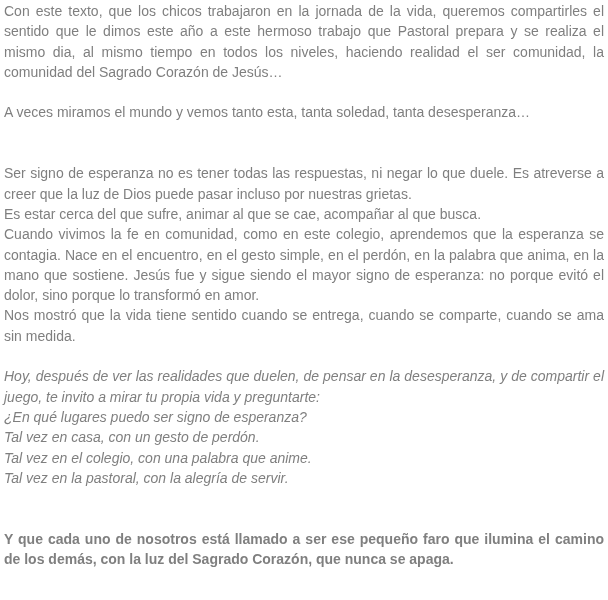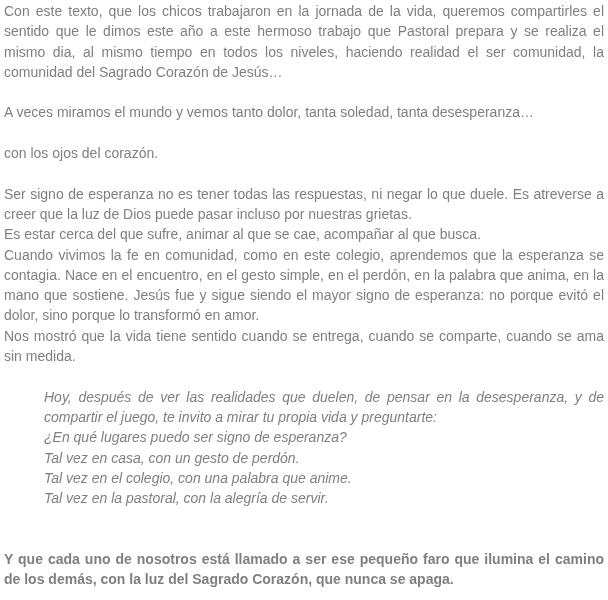--- a/index.html
+++ b/index.html
@@ -18,26 +18,26 @@
     padding: 1px 4px 0 4px;
     font-family: "Liberation Sans", sans-serif;
     font-size: 14px;
     line-height: 20.3px;
     color: #7f7f7f;
     text-align: justify;
   }
   .doc p {
     margin: 0 0 20.3px 0;
   }
-  .doc p.italic { font-style: italic; margin-left: 40px; }
+  .doc p.italic { font-style: italic; }
   .doc p.bold   { font-weight: bold; }
   .doc p:last-child { margin-bottom: 0; }
 </style>
 </head>
 <body style="background: rgb(255, 255, 255);">
 
 <div class="doc" style="color: rgb(127, 127, 127);">
   <p class="normal"><span>Con este texto, que los chicos trabajaron en la jornada de la vida, queremos compartirles el sentido que le dimos este año a este hermoso trabajo que Pastoral prepara y se realiza el mismo dia, al mismo tiempo en todos los niveles, haciendo realidad el ser comunidad, la comunidad del Sagrado Corazón de Jesús…</span></p>
-  <p class="normal"><span>A veces miramos el mundo y vemos tanto dolor, tanta soledad, tanta desesperanza…</span><br><br><span>con los ojos del corazón.</span></p>
+  <p class="normal"><span>A veces miramos el mundo y vemos tanto esta, tanta soledad, tanta desesperanza…</span><br><br></p>
   <p class="normal"><span>Ser signo de esperanza no es tener todas las respuestas, ni negar lo que duele. Es atreverse a creer que la luz de Dios puede pasar incluso por nuestras grietas.</span><br><span>Es estar cerca del que sufre, animar al que se cae, acompañar al que busca.</span><br><span>Cuando vivimos la fe en comunidad, como en este colegio, aprendemos que la esperanza se contagia. Nace en el encuentro, en el gesto simple, en el perdón, en la palabra que anima, en la mano que sostiene. Jesús fue y sigue siendo el mayor signo de esperanza: no porque evitó el dolor, sino porque lo transformó en amor.</span><br><span>Nos mostró que la vida tiene sentido cuando se entrega, cuando se comparte, cuando se ama sin medida.</span></p>
   <p class="italic"><span>Hoy, después de ver las realidades que duelen, de pensar en la desesperanza, y de compartir el juego, te invito a mirar tu propia vida y preguntarte:</span><br><span>¿En qué lugares puedo ser signo de esperanza?</span><br><span>Tal vez en casa, con un gesto de perdón.</span><br><span>Tal vez en el colegio, con una palabra que anime.</span><br><span>Tal vez en la pastoral, con la alegría de servir.</span></p>
   <p class="bold"><br><span>Y que cada uno de nosotros está llamado a ser ese pequeño faro que ilumina el camino de los demás, con la luz del Sagrado Corazón, que nunca se apaga.</span></p>
 </div>
 
 </body></html>

